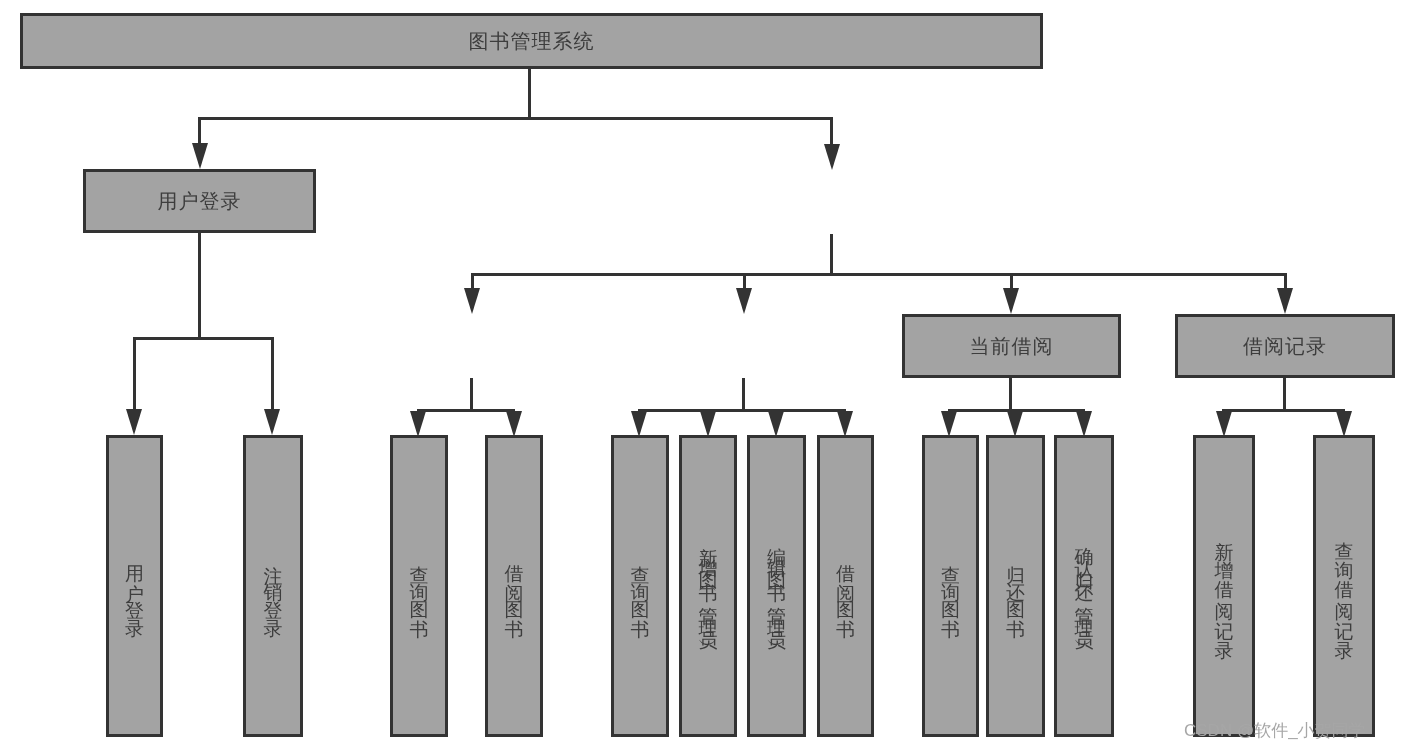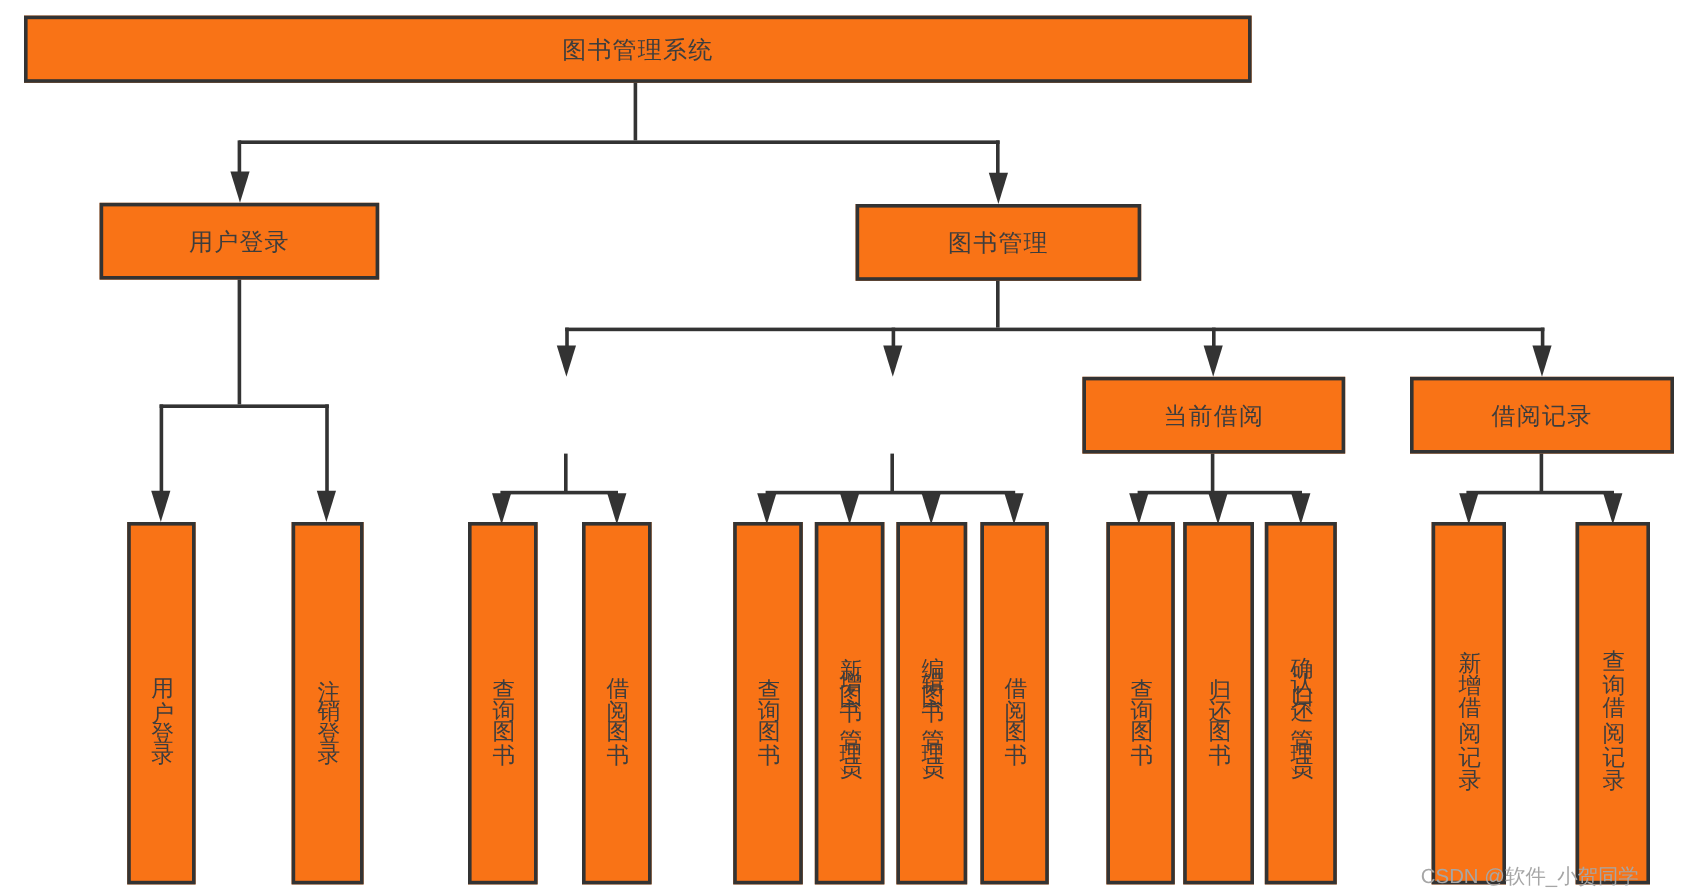--- a/index.html
+++ b/index.html
@@ -7,21 +7,21 @@
     position:relative;
     width:1405px;height:747px;
     background:var(--bg,#ffffff);
     font-family:"Liberation Sans","DejaVu Sans",sans-serif;
     overflow:hidden;
   }
   .box{
     position:absolute;
     box-sizing:border-box;
     border:3px solid var(--line,#383838);
-    background:#f97316;
+    background:#a3a3a3;
     display:flex;align-items:center;justify-content:center;
     color:var(--text,#3d3d3d);
   }
   .box.h{font-size:20px;letter-spacing:1px;}
   .box.v{
     writing-mode:vertical-rl;
     text-orientation:mixed;
     font-size:19px;
   }
   .sp4{letter-spacing:18px;}
@@ -52,21 +52,20 @@
   <div class="box h" style="left:20px;top:13px;width:1023px;height:56px;">图书管理系统</div>
 
   <div class="vl" style="left:528px;top:69px;width:3px;height:48px;"></div>
   <div class="hl" style="left:199px;top:117px;width:634px;height:3px;"></div>
   <div class="vl" style="left:198px;top:117px;width:3px;height:30px;"></div>
   <div class="ar" style="left:192px;top:143px;"></div>
   <div class="vl" style="left:830px;top:117px;width:3px;height:30px;"></div>
   <div class="ar" style="left:824px;top:144px;"></div>
 
   <div class="box h" style="left:83px;top:169px;width:233px;height:64px;">用户登录</div>
-  <div class="box h" style="left:713px;top:170px;width:238px;height:64px;">图书管理</div>
 
   <div class="vl" style="left:198px;top:233px;width:3px;height:104px;"></div>
   <div class="hl" style="left:133px;top:337px;width:141px;height:3px;"></div>
   <div class="vl" style="left:133px;top:337px;width:3px;height:74px;"></div>
   <div class="ar" style="left:126px;top:409px;"></div>
   <div class="vl" style="left:271px;top:337px;width:3px;height:74px;"></div>
   <div class="ar" style="left:264px;top:409px;"></div>
 
   <div class="vl" style="left:830px;top:234px;width:3px;height:39px;"></div>
   <div class="hl" style="left:471px;top:273px;width:816px;height:3px;"></div>

